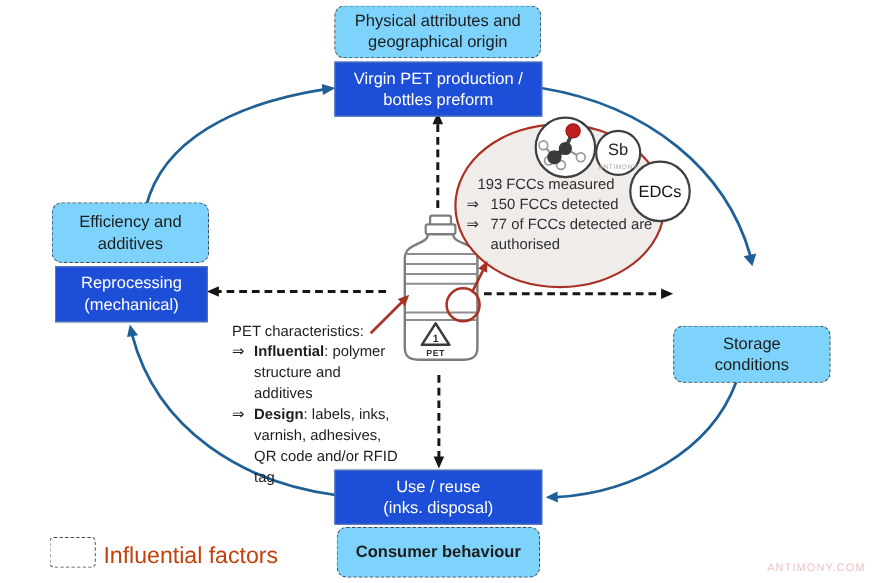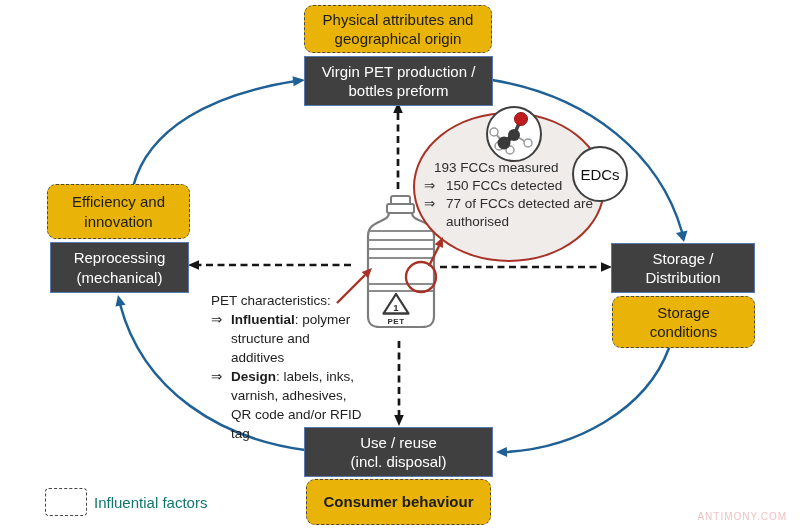--- a/index.html
+++ b/index.html
@@ -3,30 +3,30 @@
 <meta charset="utf-8">
 <style>
   html,body{margin:0;padding:0;background:#fff;}
   .canvas{position:relative;width:800px;height:530px;background:#fff;overflow:hidden;
           font-family:"Liberation Sans",sans-serif;}
   svg.layer{position:absolute;left:0;top:0;}
   #layer-base{z-index:0;}
   #layer-red{z-index:4;pointer-events:none;}
 
   
-  .stage{position:absolute;background:#404040;border:1.6px solid #5878B0;color:#fff;
+  .stage{position:absolute;background:#1d4ed8;border:1.6px solid #5878B0;color:#fff;
          display:flex;align-items:center;justify-content:center;text-align:center;
          font-size:15px;line-height:1.3;white-space:pre-line;z-index:1;}
   #box-production{left:304px;top:56px;width:187px;height:48px;}
   #box-storage{left:611px;top:243px;width:142px;height:48px;}
   #box-use{left:304px;top:427px;width:187px;height:48px;}
   #box-reproc{left:50px;top:242px;width:137px;height:49px;}
 
   
-  .factor{position:absolute;background:#eab308;border:1.6px dashed #4a4a4a;border-radius:9px;
+  .factor{position:absolute;background:#7dd3fc;border:1.6px dashed #4a4a4a;border-radius:9px;
           color:#1c1c1c;display:flex;align-items:center;justify-content:center;text-align:center;
           font-size:15px;line-height:1.3;white-space:pre-line;z-index:1;}
   #box-physical{left:304px;top:5px;width:186px;height:46px;}
   #box-storage-cond{left:612px;top:296px;width:141px;height:50px;}
   #box-consumer{left:306px;top:479px;width:183px;height:44px;font-weight:bold;}
   #box-eff{left:47px;top:184px;width:141px;height:53px;}
 
   
   .ellipse-annot{position:absolute;left:413px;top:112px;width:188px;height:146px;
                  background:#EFECE9;border:2.5px solid #A93226;border-radius:50%;z-index:2;}
@@ -50,21 +50,21 @@
   .pc{position:absolute;left:204px;top:291px;width:158px;font-size:13.5px;line-height:19px;
       color:#1d1d1d;z-index:2;}
   .pc-title{padding-left:7px;}
   .pc-row{display:flex;}
   .pc-b{flex:0 0 27px;padding-left:7px;box-sizing:border-box;}
   .pc-text{flex:1;}
 
   
   .legend-swatch{position:absolute;left:45px;top:488px;width:40px;height:26px;
                  border:1.6px dashed #444;border-radius:4px;z-index:1;}
-  .legend-label{position:absolute;left:94px;top:494px;font-size:15px;color:#0f766e;z-index:1;}
+  .legend-label{position:absolute;left:94px;top:494px;font-size:21px;color:#c2410c;z-index:1;}
   .watermark{position:absolute;right:13px;bottom:8px;font-size:10px;color:#F0C2C2;
              letter-spacing:1px;z-index:1;}
 </style>
 </head>
 <body>
 
 <div class="canvas">
 
   <svg class="layer" id="layer-base" width="800" height="530" viewBox="0 0 800 530">
     <g fill="none" stroke="#1F6096" stroke-width="2.5" stroke-linecap="round">
@@ -119,34 +119,30 @@
   </div>
   <div class="factor" id="box-storage-cond">
     <span>Storage
 conditions</span>
   </div>
   <div class="factor" id="box-consumer">
     <span>Consumer behaviour</span>
   </div>
   <div class="factor" id="box-eff">
     <span>Efficiency and
-innovation</span>
+additives</span>
   </div>
 
   <div class="stage" id="box-production">
     <span>Virgin PET production /
 bottles preform</span>
   </div>
-  <div class="stage" id="box-storage">
-    <span>Storage /
-Distribution</span>
-  </div>
   <div class="stage" id="box-use">
     <span>Use / reuse
-(incl. disposal)</span>
+(inks. disposal)</span>
   </div>
   <div class="stage" id="box-reproc">
     <span>Reprocessing
 (mechanical)</span>
   </div>
 
   <div class="ellipse-annot"></div>
   <div class="fcc">
     <div class="fcc-row fcc-first">
       <span>193 FCCs measured</span>
@@ -154,20 +150,24 @@
     <div class="fcc-row">
       <span class="fcc-b">⇒</span>
       <span>150 FCCs detected</span>
     </div>
     <div class="fcc-row">
       <span class="fcc-b">⇒</span>
       <span>77 of FCCs detected are authorised</span>
     </div>
   </div>
 
+  <div class="bubble" id="bub-sb">
+    <span class="sb-sym">Sb</span>
+    <span class="sb-cap">ANTIMONY</span>
+  </div>
   <div class="bubble" id="bub-edcs">
     <span>EDCs</span>
   </div>
   <div class="bubble" id="bub-mol">
     <svg width="52" height="52" viewBox="0 0 52 52">
       <line x1="16" y1="35" x2="6" y2="24" stroke="#9a9a9a" stroke-width="2"></line>
       <line x1="16" y1="35" x2="11" y2="38" stroke="#9a9a9a" stroke-width="2"></line>
       <line x1="16" y1="35" x2="22" y2="42" stroke="#9a9a9a" stroke-width="2"></line>
       <line x1="26" y1="27" x2="40" y2="35" stroke="#9a9a9a" stroke-width="2"></line>
       <line x1="33" y1="11" x2="26" y2="27" stroke="#444" stroke-width="3.5"></line>

